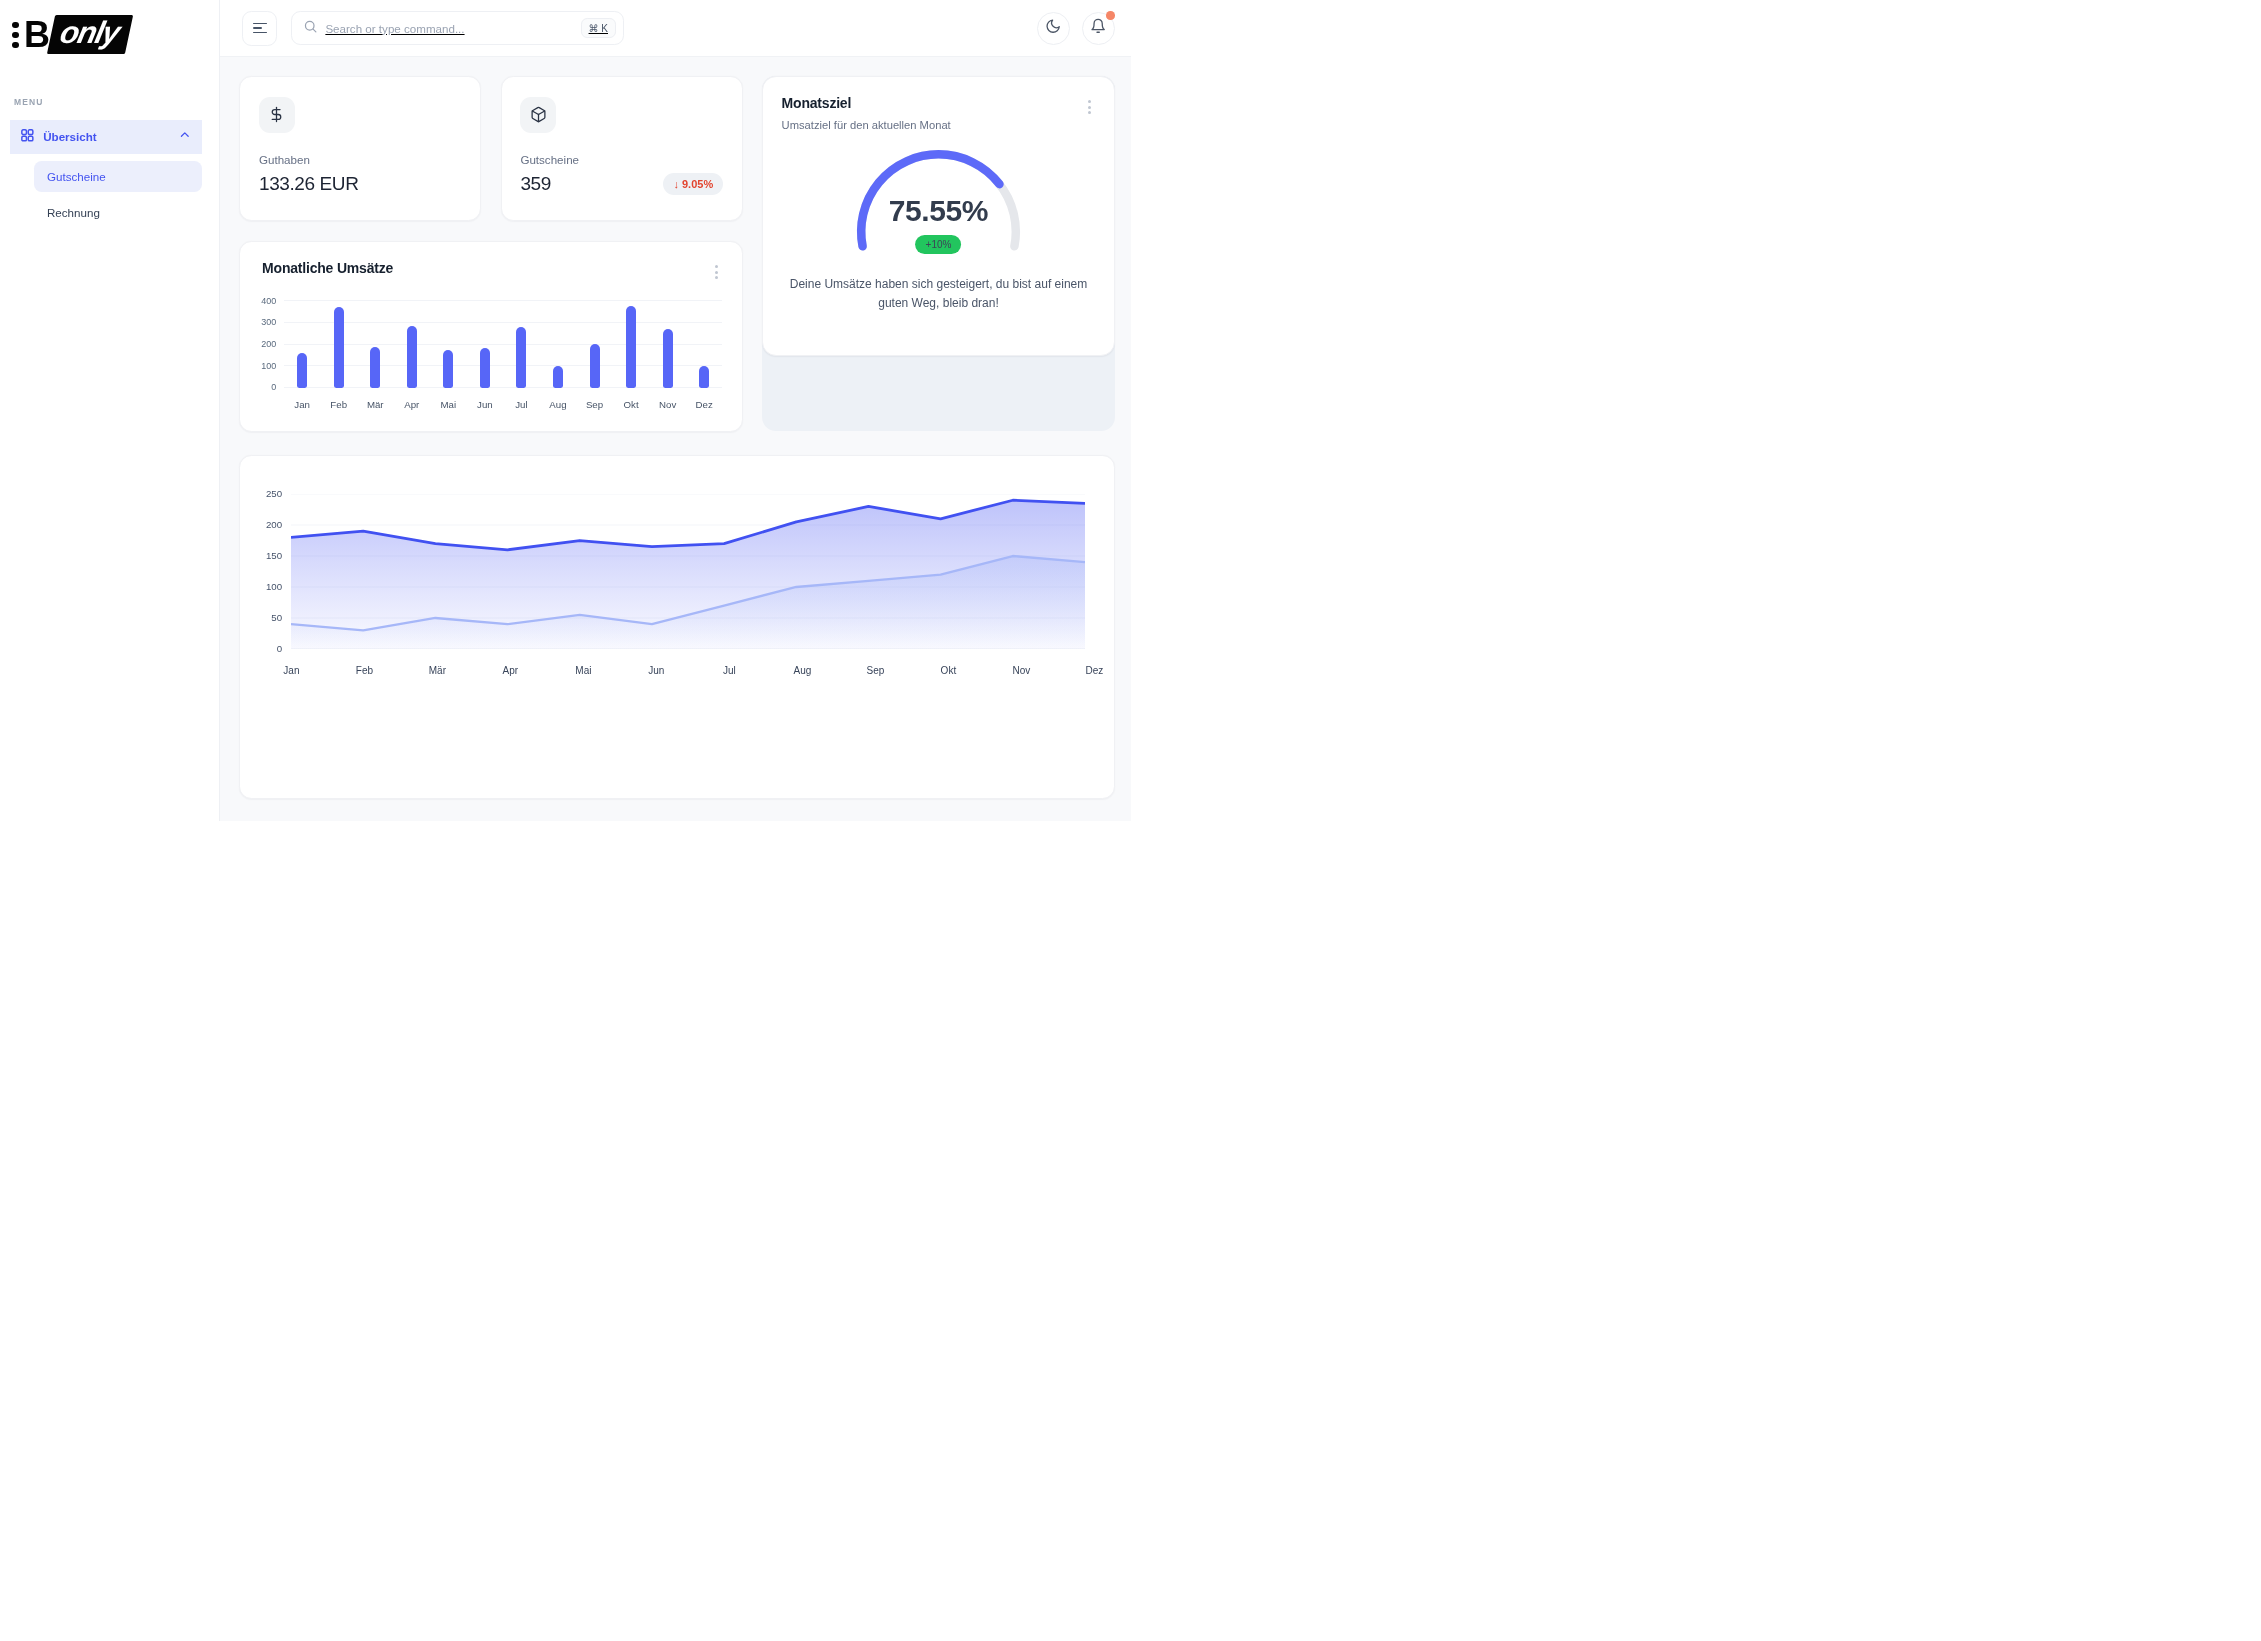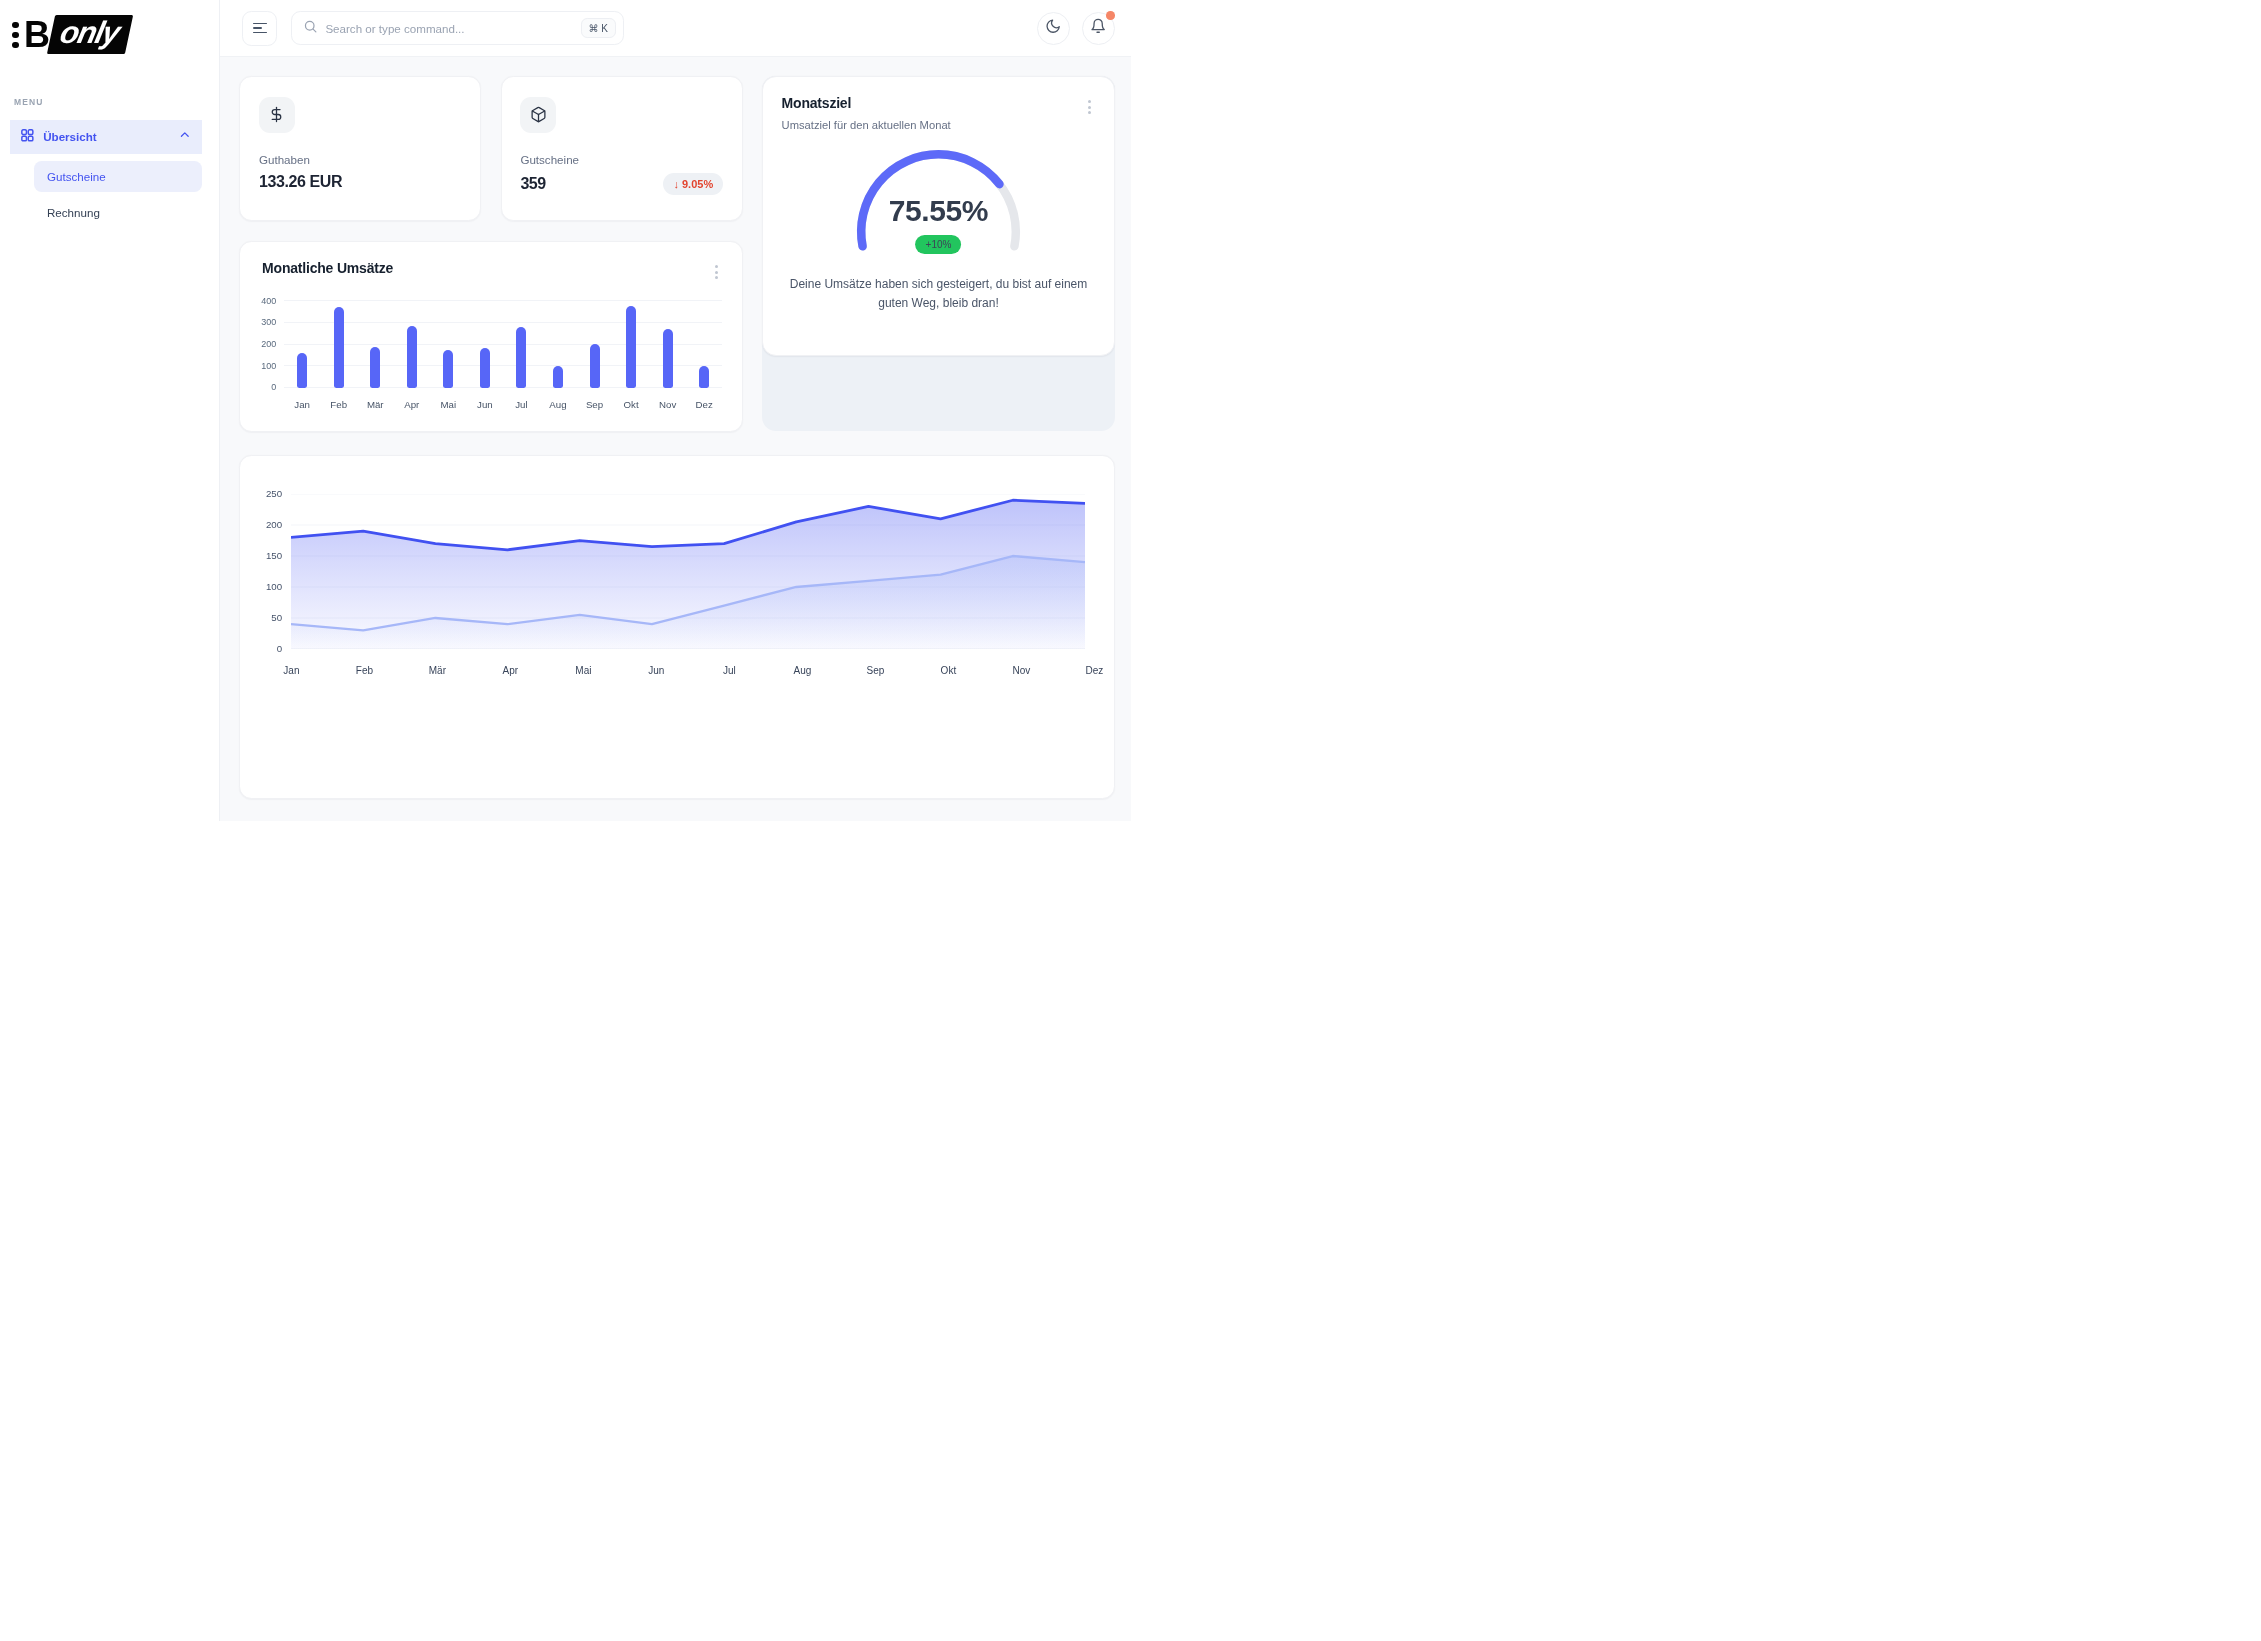--- a/index.html
+++ b/index.html
@@ -22,39 +22,39 @@
   .sub-item { display:flex; align-items:center; height:31px; border-radius:7.7px; margin:4.6px 0 4.6px 24px; padding-left:13px; font-size:11.6px; color:#344054; cursor:pointer; }
   .sub-item.active { background:#eceffc; color:#4353f0; font-weight:500; }
 
   
   .main { position:absolute; left:220px; top:0; width:911px; height:821px; }
   .topbar { display:flex; align-items:center; height:57px; background:#fff; border-bottom:0.8px solid #f0f2f5; padding:0 16.3px 0 22px; }
   .burger { width:35px; height:35px; border:0.8px solid #eef0f4; border-radius:9.3px; background:#fff; display:flex; flex-direction:column; justify-content:center; align-items:flex-start; gap:3.1px; padding-left:10px; cursor:pointer; }
   .burger i { height:1.5px; border-radius:1.5px; background:#475467; }
   .burger i:nth-child(1), .burger i:nth-child(3) { width:14px; }
   .burger i:nth-child(2) { width:9.3px; }
-  .search { display:flex; align-items:center; width:333px; height:34px; margin-left:14px; border:0.8px solid #eef0f4; border-radius:9.3px; background:#fff; padding:0 7px 0 11px; }
+  .search { display:flex; align-items:center; width:333px; height:34px; margin-left:14px; border:0.8px solid #eef0f4; border-radius:9.3px; background:#fff; padding:0 7px 0 11px;text-decoration:underline; }
   .search svg { flex:0 0 auto; }
   .search input { flex:1; border:0; outline:none; font-size:11.6px; color:#344054; margin-left:7.7px; background:transparent; font-family:inherit; }
   .search input::placeholder { color:#9aa3b2; }
   .kbd { border:0.8px solid #edeff3; background:#fafbfc; border-radius:6.2px; padding:3.9px 7px; font-size:10px; color:#475467; white-space:nowrap; }
   .top-right { margin-left:auto; display:flex; gap:11.6px; }
   .round-btn { position:relative; width:33px; height:33px; border-radius:50%; border:0.8px solid #edeff3; background:#fff; display:flex; align-items:center; justify-content:center; cursor:pointer; }
   .notif-dot { position:absolute; top:-1.5px; right:-0.8px; width:8.5px; height:8.5px; border-radius:50%; background:#f58667; }
 
   
   .content { padding:18.6px 15.5px 0 19.4px; display:grid; grid-template-columns:504px 353px; column-gap:18.6px; row-gap:23px; }
   .card { background:#fff; border:0.8px solid #f0f1f4; border-radius:12.4px; box-shadow:0 0.8px 1.5px rgba(16,24,40,0.04); }
   .left-col { width:504px; }
   .stat-row { display:grid; grid-template-columns:242px 242px; column-gap:19.4px; }
   .stat-card { height:145px; padding:20px 18.6px; position:relative; }
   .icon-tile { width:36px; height:36px; border-radius:11px; background:#f2f4f6; display:flex; align-items:center; justify-content:center; }
   .stat-label { margin-top:20px; font-size:11.6px; color:#667085; }
   .stat-value-row { display:flex; align-items:center; justify-content:space-between; margin-top:7px; }
-  .stat-value { font-size:16px; font-weight:700; color:#1d2433; letter-spacing:-0.4px; }
+  .stat-value { font-size:19px; font-weight:400; color:#1d2433; letter-spacing:-0.4px; }
   .badge-down { background:#eef1f5; border-radius:774px; padding:5.4px 10px; font-size:11px; font-weight:700; color:#e2442f; }
 
   .card-head { display:flex; justify-content:space-between; align-items:flex-start; }
   .card-title { font-size:14px; font-weight:700; color:#16202e; letter-spacing:-0.2px; }
   .card-sub { font-size:11.2px; color:#667085; margin-top:7.7px; }
   .kebab { display:flex; flex-direction:column; gap:2.7px; padding:4.6px; cursor:pointer; }
   .kebab i { width:3.1px; height:3.1px; border-radius:50%; background:#c0c6d1; }
 
   
   .bar-card { margin-top:20px; height:191px; padding:18.6px 20px 0 15.5px; }

